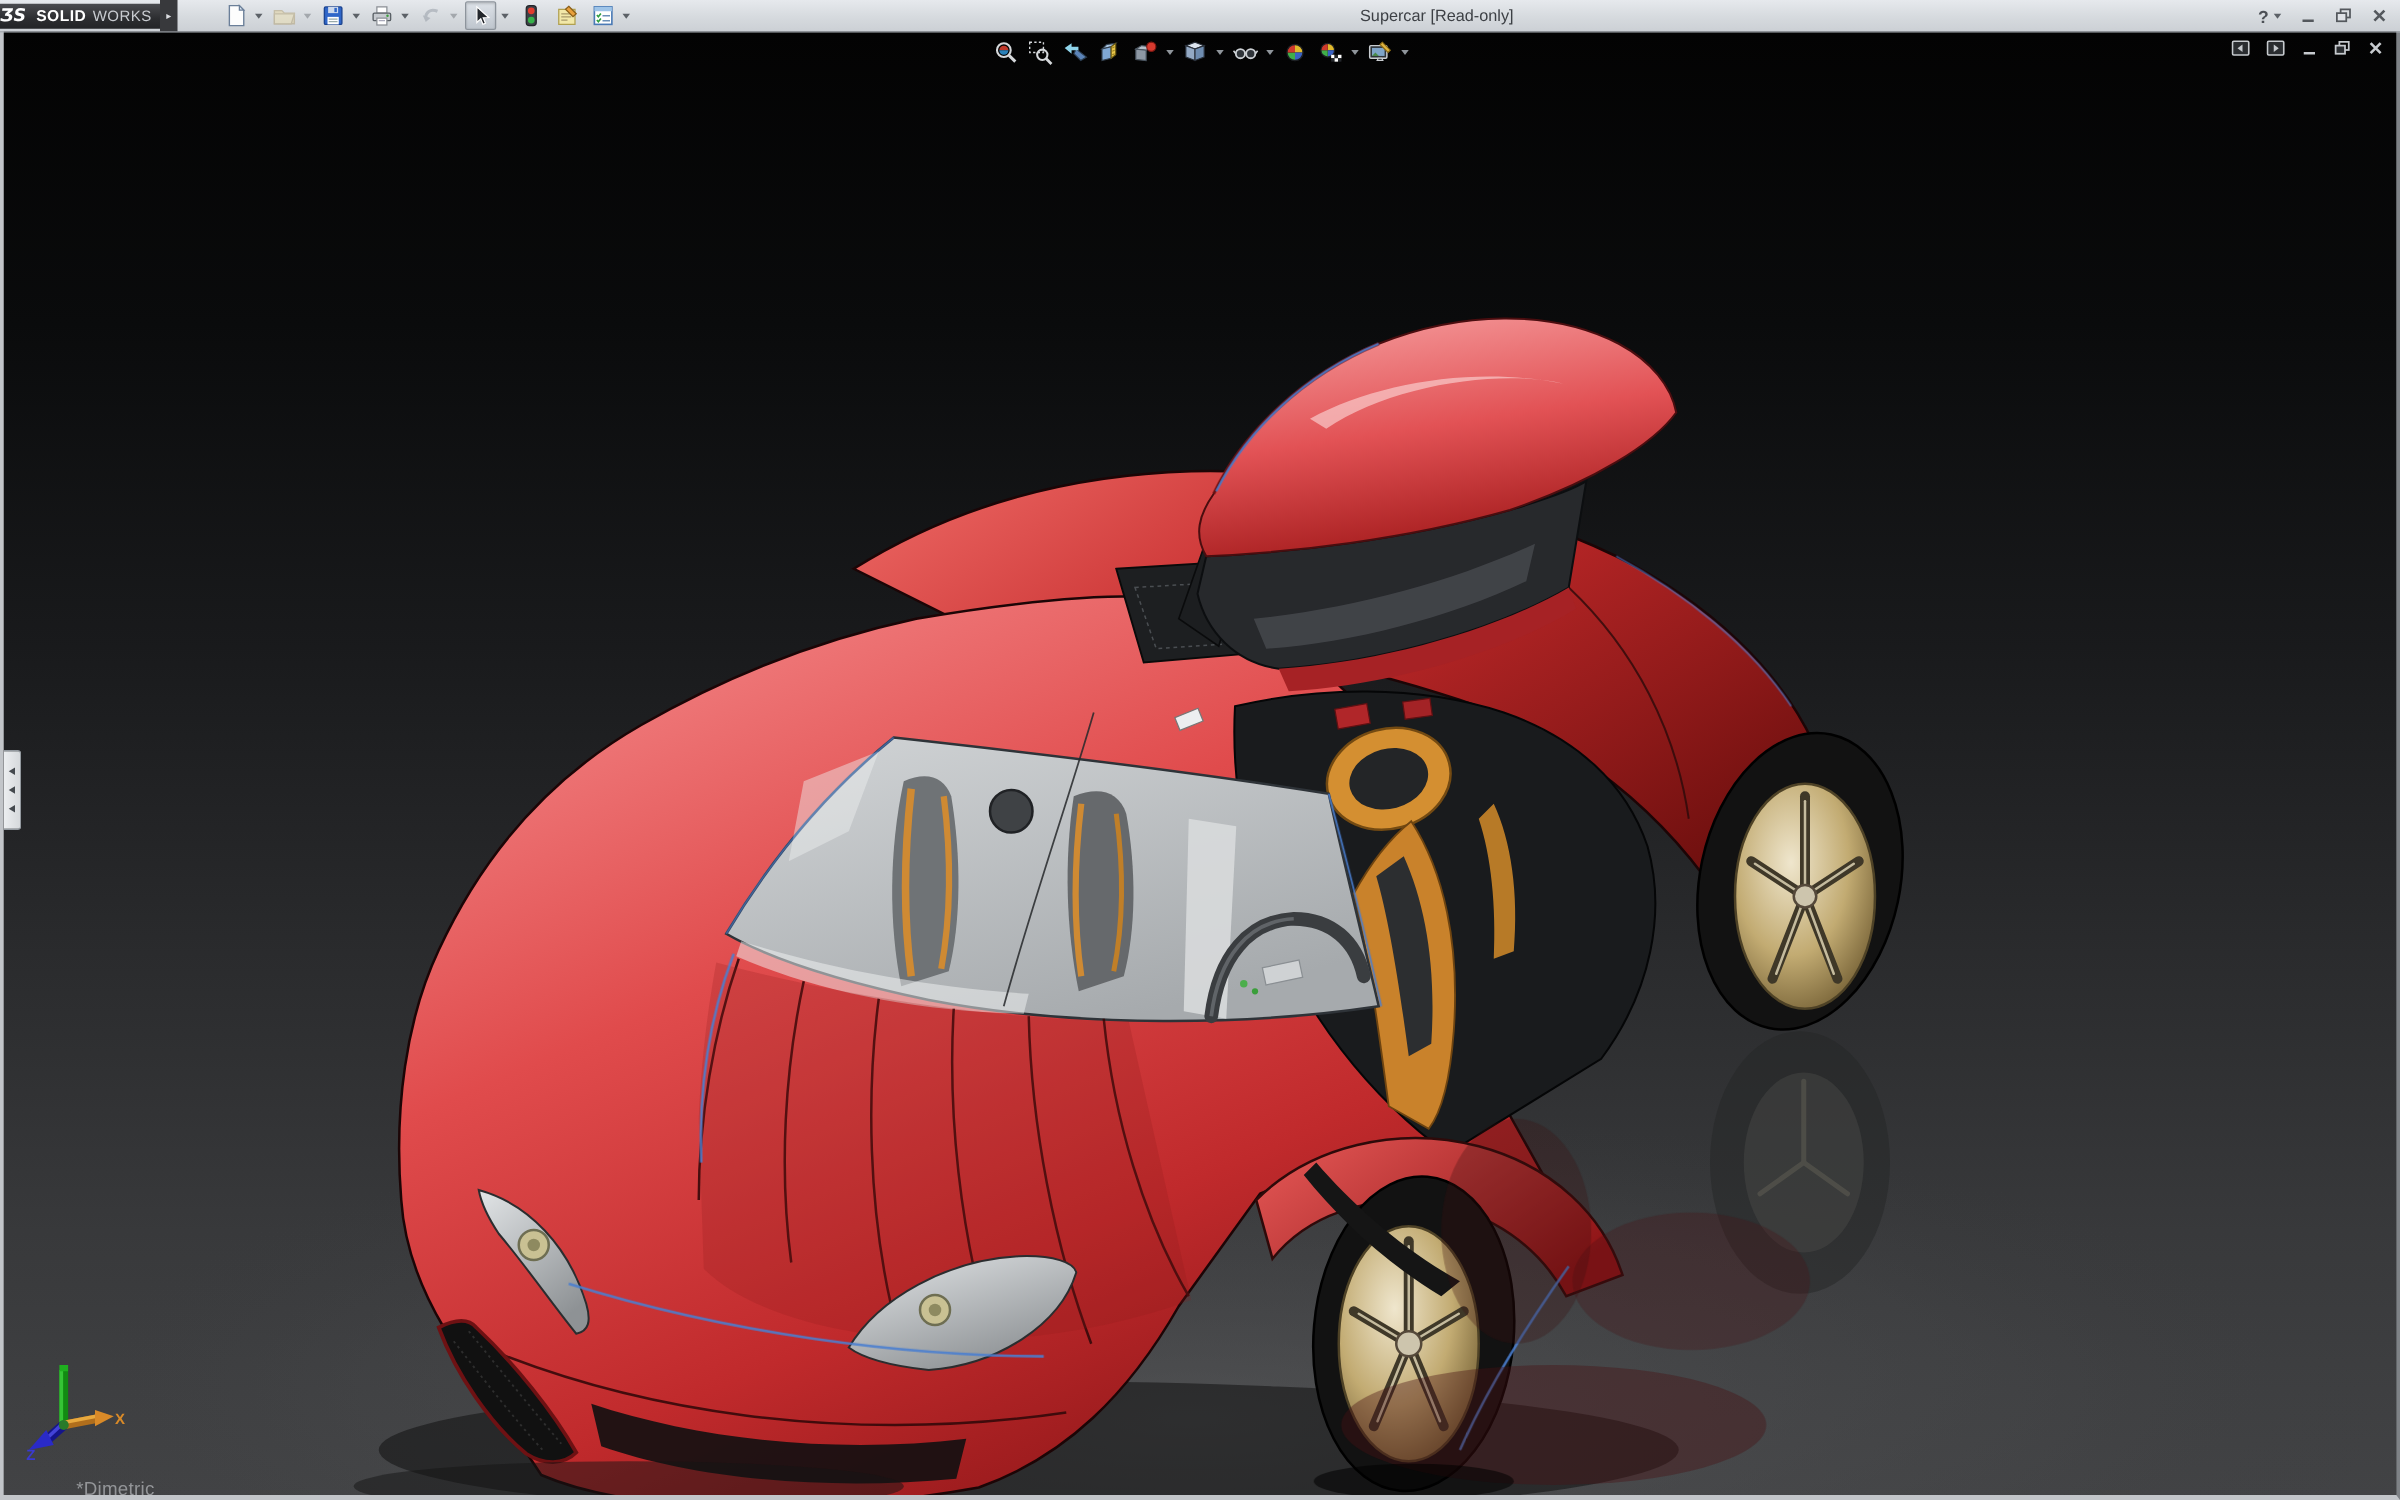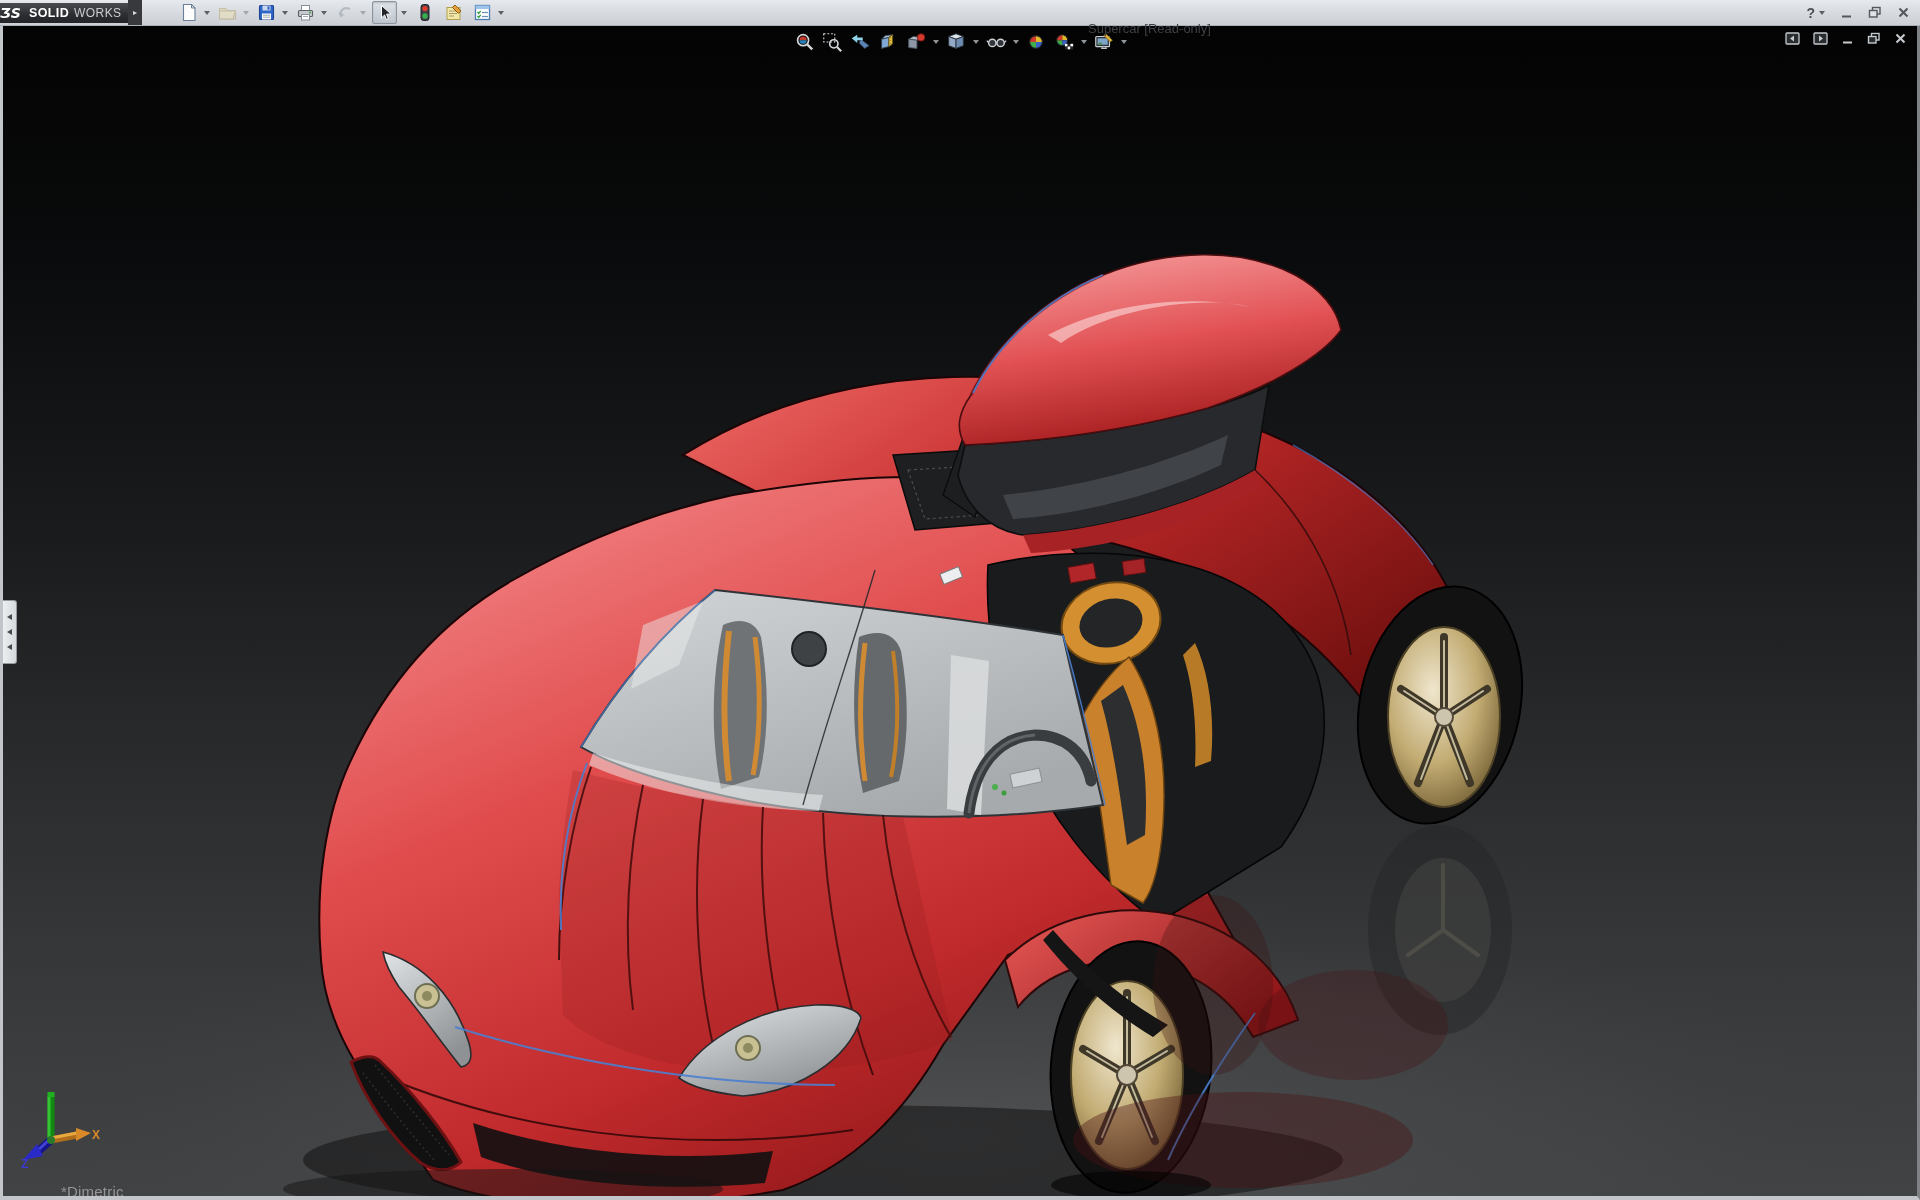--- a/index.html
+++ b/index.html
@@ -16,21 +16,21 @@
   .logo-arrow{width:14px;height:25px;background:#38393c;color:#dcdee2;font-size:8px;line-height:25px;text-align:center;cursor:pointer;}
   .std-toolbar{display:flex;align-items:center;margin-left:32px;height:25px;}
   .tb-group{display:flex;align-items:center;margin:0 3px;height:23px;}
   .tb-ic{width:23px;height:21px;display:flex;align-items:center;justify-content:center;}
   .tb-ic svg{display:block;}
   .disabled{opacity:.42;}
   .tb-active{background:linear-gradient(180deg,#dde2e8,#bfc6ce);border:1px solid #8d949c;border-radius:2px;
     box-shadow:inset 0 1px 2px rgba(0,0,0,.18);}
   .caret{width:0;height:0;border-left:3.5px solid transparent;border-right:3.5px solid transparent;
     border-top:4px solid #5c6167;margin-left:4px;cursor:pointer;}
-  .title-text{position:absolute;left:1088px;top:5px;font-size:13px;color:#3d4045;white-space:nowrap;margin-top:16px;}
+  .title-text{position:absolute;left:1088px;top:5px;font-size:13px;color:#3d4045;white-space:nowrap;}
   .win-controls{position:absolute;right:10px;top:0;height:25px;display:flex;align-items:center;gap:15px;}
   .help-glyph{font-size:14px;font-weight:bold;color:#4c5056;}
   .wc{display:flex;align-items:center;cursor:pointer;}
   
   .viewport{position:absolute;top:25px;left:0;width:1920px;height:1175px;box-sizing:border-box;
     border-left:3px solid #c2c5c9;border-right:3px solid #7e8286;border-bottom:4px solid #c2c5c9;
     background:linear-gradient(180deg,#030303 0%,#0a0b0c 20%,#191a1c 42%,#2a2b2d 63%,#38393b 82%,#424345 100%);
     overflow:hidden;z-index:10;}
   .scene{position:absolute;inset:0;width:100%;height:100%;}
   .hud{position:absolute;top:5px;left:50%;transform:translateX(-50%);display:flex;align-items:center;gap:2px;z-index:20;}

